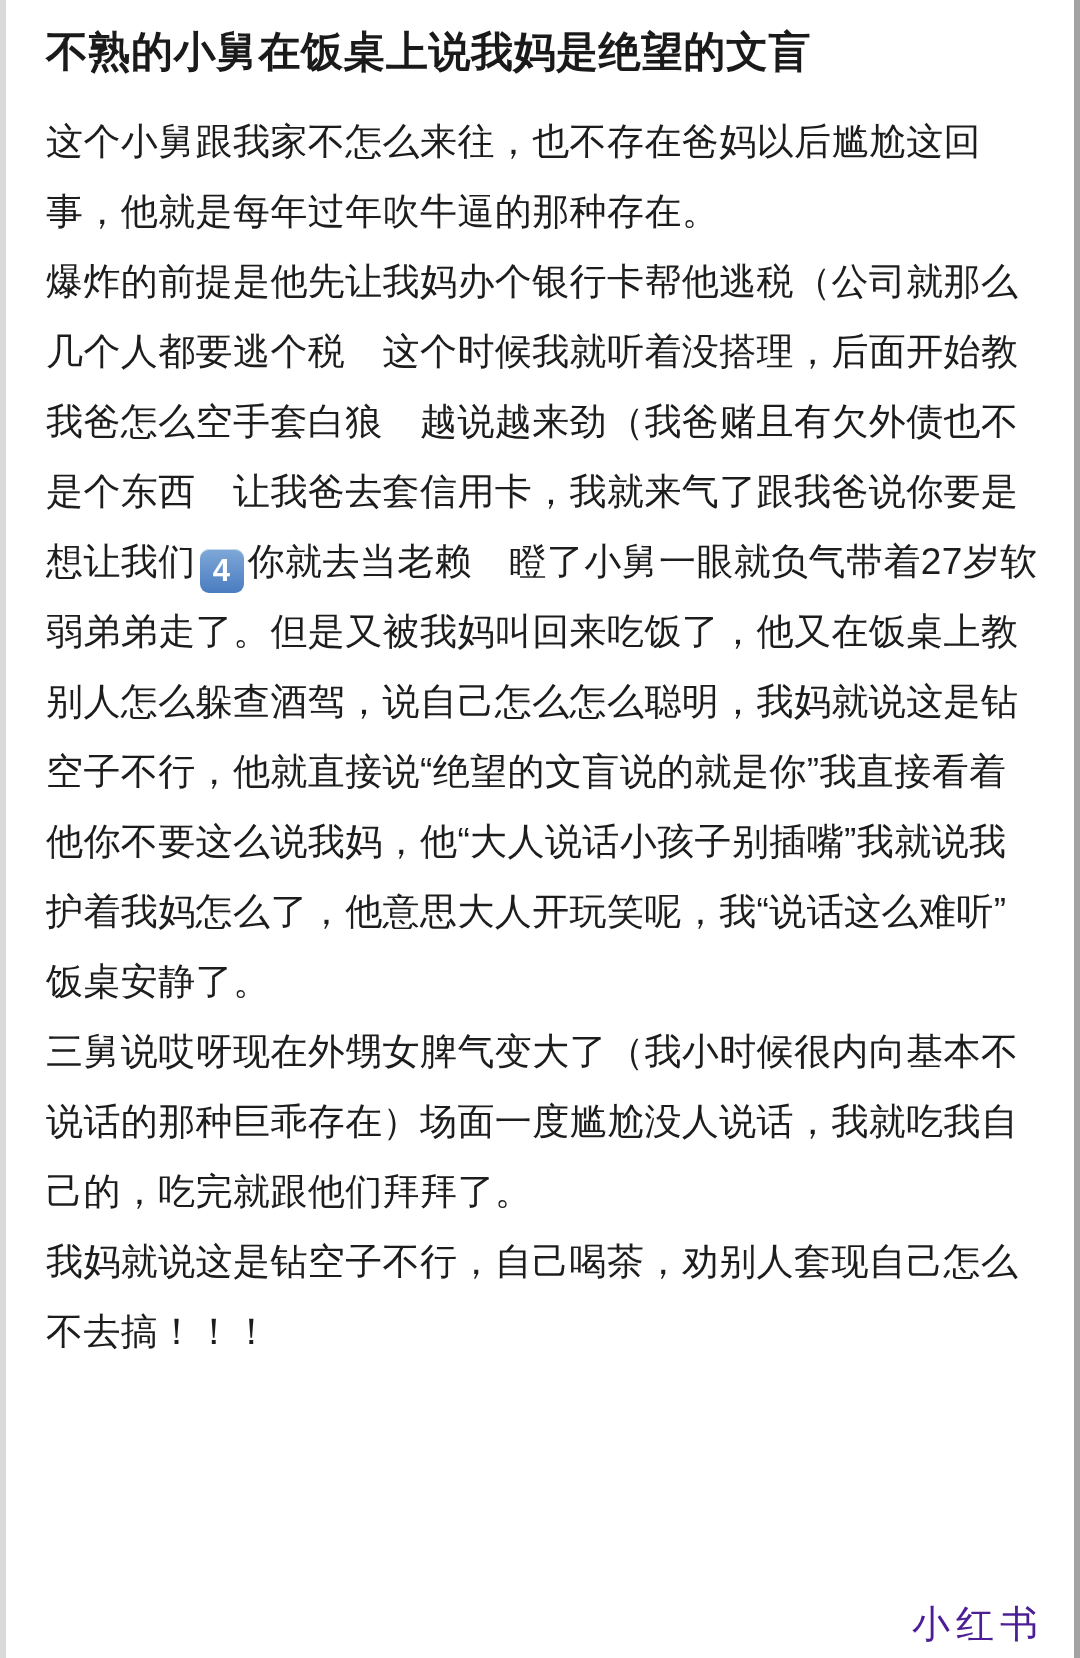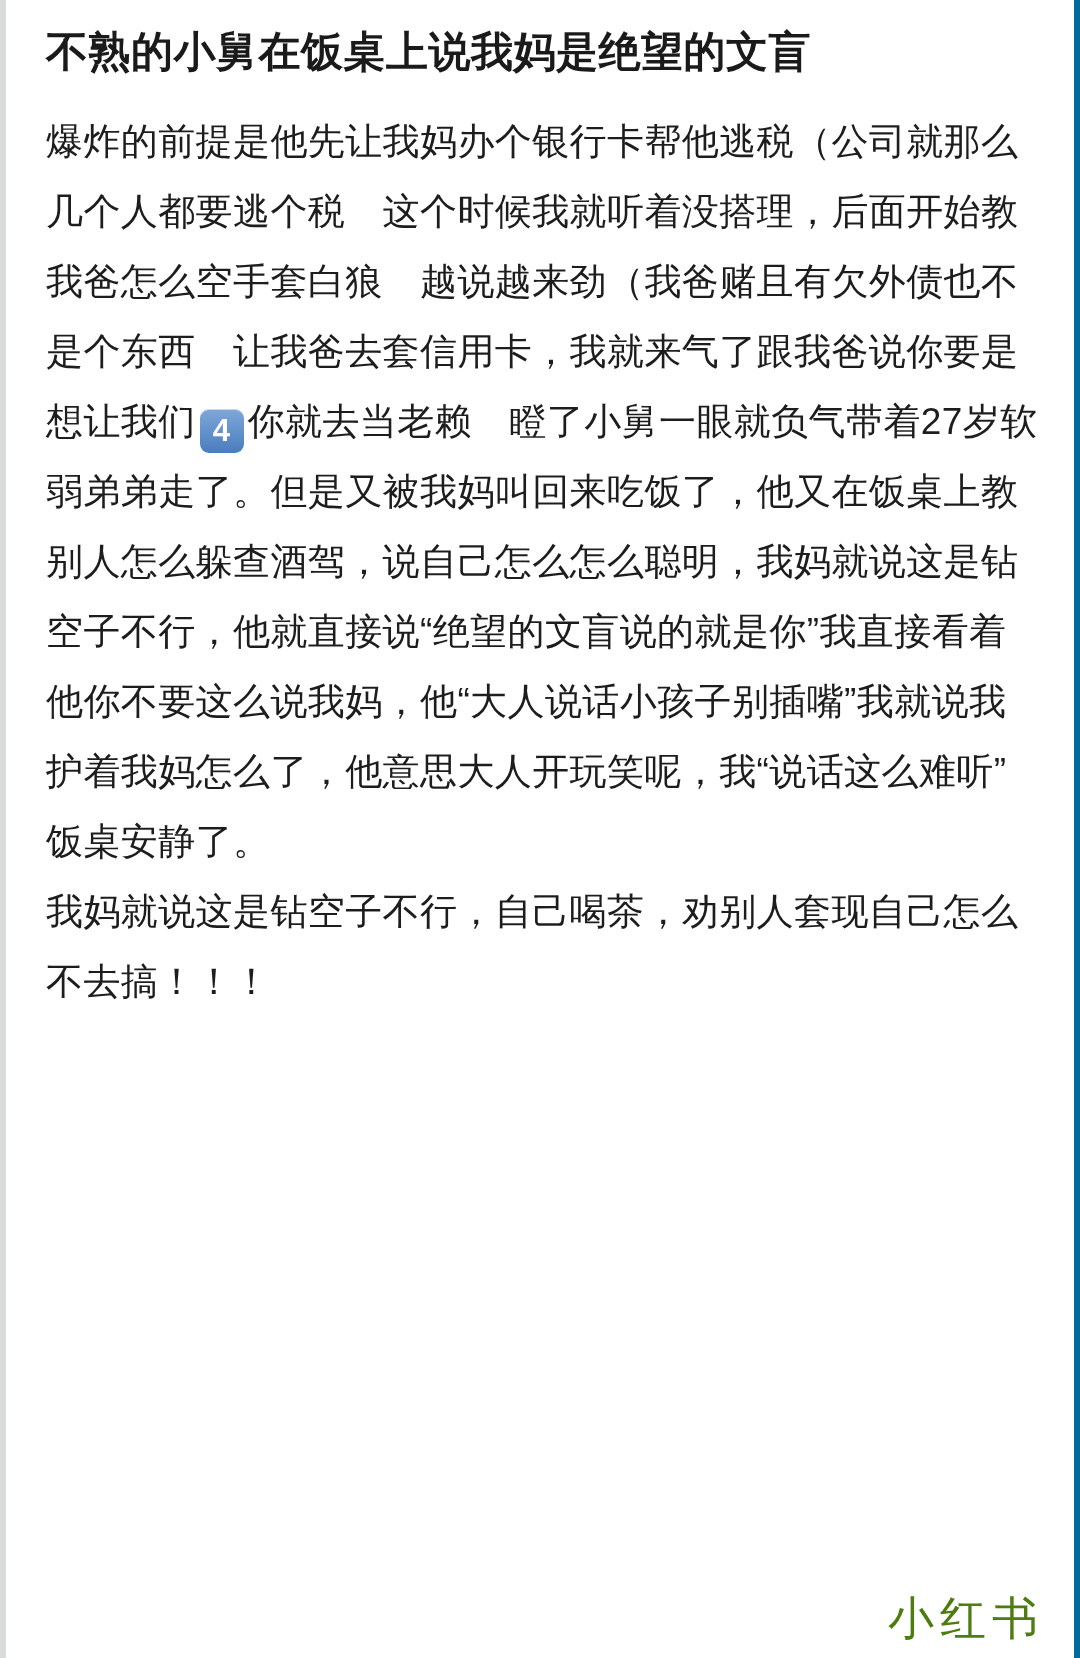--- a/index.html
+++ b/index.html
@@ -15,21 +15,21 @@
     font-family: "Liberation Sans", "DejaVu Sans", sans-serif;
     overflow: hidden;
   }
   
   .page {
     position: absolute;
     inset: 0;
     background: #ffffff;
     box-sizing: border-box;
     border-left: 6px solid #d8dadc;
-    border-right: 6px solid #0369a1;
+    border-right: 6px solid #a3a3a3;
     padding-left: 24px;
   }
   .content {
     position: absolute;
     left: 40px;
     top: 24px;
     width: 996px;
   }
   .post-title {
     font-size: 42px;
@@ -65,38 +65,40 @@
     border-radius: 9px;
     vertical-align: -7px;
     margin: 0 4px;
     box-shadow: inset 0 1px 0 rgba(255,255,255,.55);
     font-family: "Liberation Sans", sans-serif;
   }
   .watermark {
     position: absolute;
     right: 30px;
     bottom: 8px;
-    font-size: 46px;
-    color: #4d7c0f;
+    font-size: 38px;
+    color: #4c1d95;
     letter-spacing: 6px;
     user-select: none;
     white-space: nowrap;
   }
 </style>
 </head>
 <body>
 
 <div class="page">
   <div class="content">
 
     <h1 class="post-title">不熟的小舅在饭桌上说我妈是绝望的文盲</h1>
 
     <div class="post-body">
+      <p>这个小舅跟我家不怎么来往，也不存在爸妈以后尴尬这回事，他就是每年过年吹牛逼的那种存在。</p>
 
       <p><span>爆炸的前提是他先让我妈办个银行卡帮他逃税（公司就那么几个人都要逃个税　这个时候我就听着没搭理，后面开始教我爸怎么空手套白狼　越说越来劲（我爸赌且有欠外债也不是个东西　让我爸去套信用卡，我就来气了跟我爸说你要是想让我们</span><span class="badge-4">4</span><span>你就去当老赖　瞪了小舅一眼就负气带着27岁软弱弟弟走了。但是又被我妈叫回来吃饭了，他又在饭桌上教别人怎么躲查酒驾，说自己怎么怎么聪明，我妈就说这是钻空子不行，他就直接说“绝望的文盲说的就是你”我直接看着他你不要这么说我妈，他“大人说话小孩子别插嘴”我就说我护着我妈怎么了，他意思大人开玩笑呢，我“说话这么难听”饭桌安静了。</span></p>
 
+      <p>三舅说哎呀现在外甥女脾气变大了（我小时候很内向基本不说话的那种巨乖存在）场面一度尴尬没人说话，我就吃我自己的，吃完就跟他们拜拜了。</p>
       <p>我妈就说这是钻空子不行，自己喝茶，劝别人套现自己怎么不去搞！！！</p>
     </div>
 
   </div>
 
   <div class="watermark">小红书</div>
 </div>
 
 </body></html>

